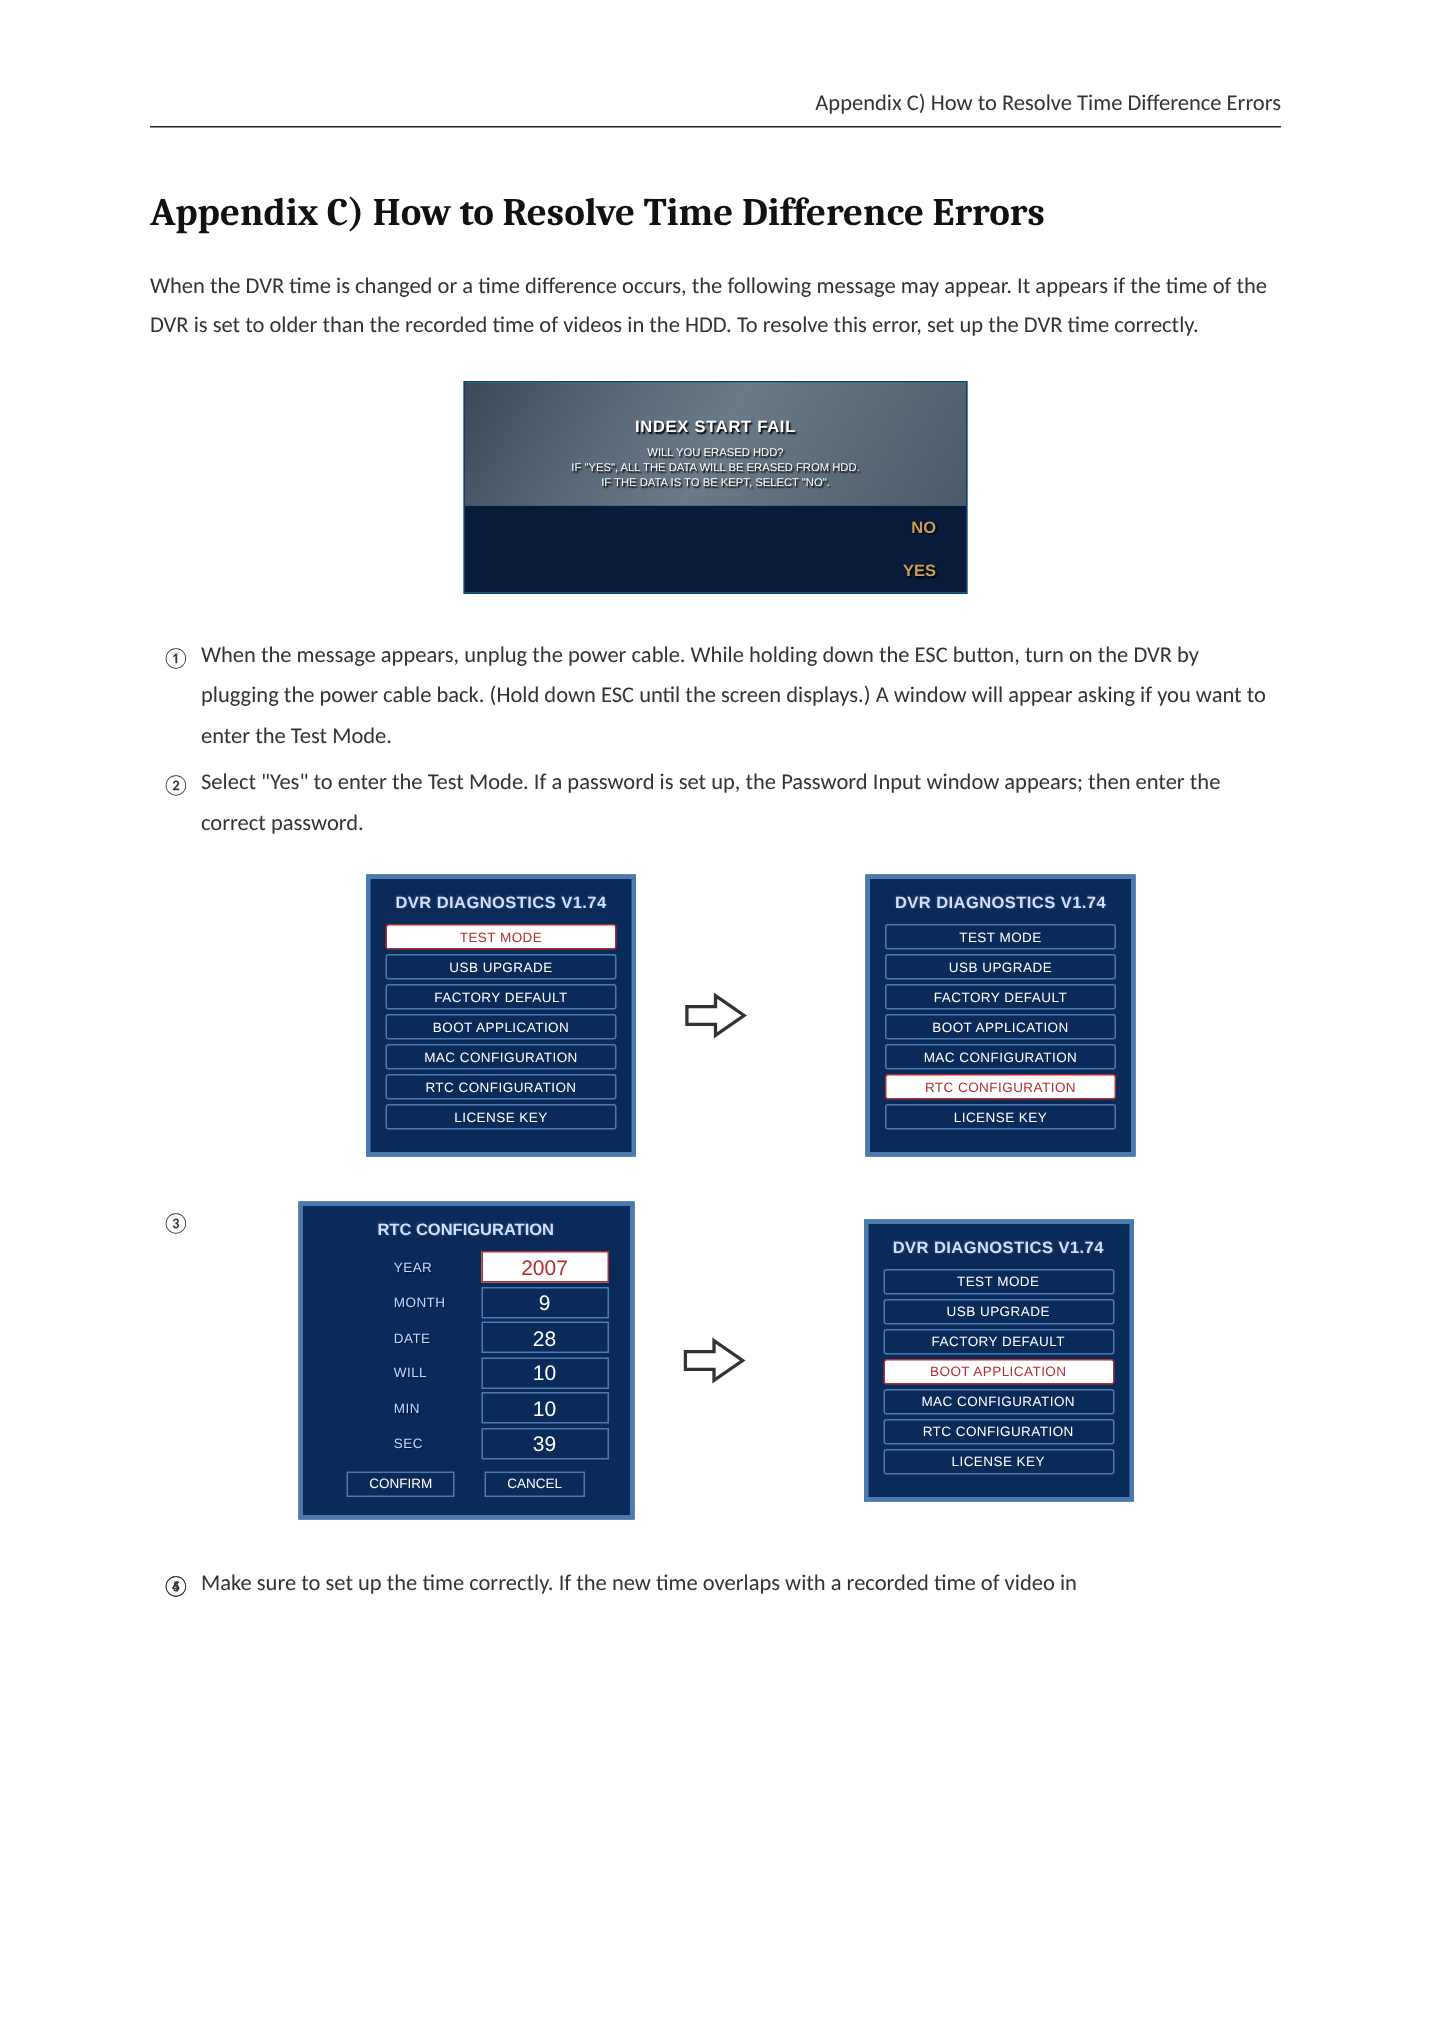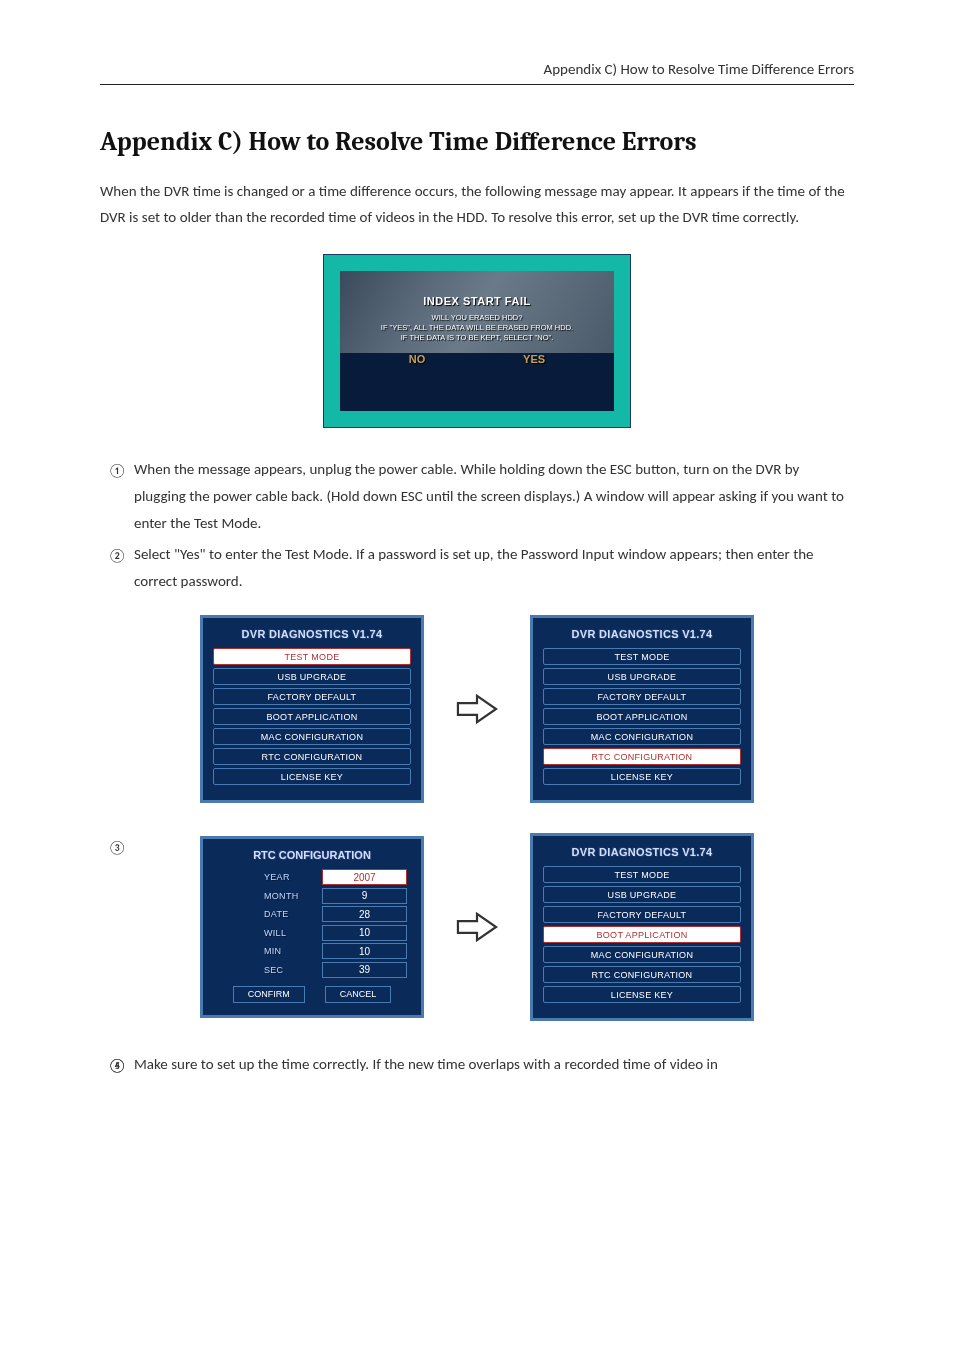--- a/index.html
+++ b/index.html
@@ -31,24 +31,24 @@
     line-height: 1.7;
     margin-bottom: 24px;
     color: #333;
   }
   .screenshot-center {
     display: flex;
     justify-content: center;
     margin: 18px 0 28px 0;
   }
   .dialog-box {
-    width: 308px;
+    width: 336px;
     background: #14b8a6;
     border: 1px solid #1a3a66;
-    padding: 16px;
+    padding: 0;
     font-family: Arial, sans-serif;
     font-size: 9px;
     position: relative;
     overflow: hidden;
   }
   .dialog-top {
     height: 82px;
     background: linear-gradient(120deg,#3a4a5a 0%,#5a6a7a 30%,#6a7a88 50%,#4a5a6a 100%);
     position: relative;
     color: #fff;
@@ -64,23 +64,24 @@
   .dialog-top .msg {
     font-size: 7.5px;
     margin-top: 6px;
     text-shadow: 1px 1px 1px #000;
     line-height: 1.3;
   }
   .dialog-bottom {
     height: 58px;
     background: #081b3a;
     display: flex;
-    align-items: flex-start;
+    align-items: flex-end;
     justify-content: space-around;
     padding: 0 20px;
+    flex-direction: column;
   }
   .dialog-btn {
     color: #c9a050;
     font-size: 11px;
     font-weight: 700;
     text-shadow: 1px 1px 1px #000;
   }
   ol.steps {
     list-style: none;
     padding-left: 0;
@@ -99,25 +100,26 @@
     font-size: 14px;
   }
   .diag-row {
     display: flex;
     align-items: center;
     justify-content: center;
     gap: 28px;
     margin: 10px 0 30px 0;
   }
   .diag-panel {
-    width: 224px;
+    width: 180px;
     background: #0a2a5a;
     border: 3px solid #4a7ab0;
     padding: 10px 10px 12px 10px;
     font-family: Arial, sans-serif;
+    margin-left: 47px;
   }
   .diag-title {
     text-align: center;
     font-size: 11px;
     color: #cfe0ff;
     text-shadow: 1px 1px 1px #203a6a, -1px -1px 1px #203a6a;
     margin-bottom: 8px;
     letter-spacing: 0.3px;
     font-weight: 700;
   }
@@ -167,21 +169,21 @@
     width: 58px;
     font-size: 9px;
     color: #c0d8ff;
     text-shadow: 1px 1px 0 #071a3a;
     letter-spacing: 0.3px;
   }
   .rtc-val {
     flex: 1;
     border: 1px solid #4a7ab0;
     text-align: center;
-    font-size: 10px;
+    font-size: 14px;
     padding: 1.5px 0;
     color: #fff;
   }
   .rtc-val.selected { background:#fff; color:#b03030; border-color:#b03030;}
   .rtc-buttons {
     display: flex;
     gap: 20px;
     margin-top: 8px;
     justify-content: center;
   }

